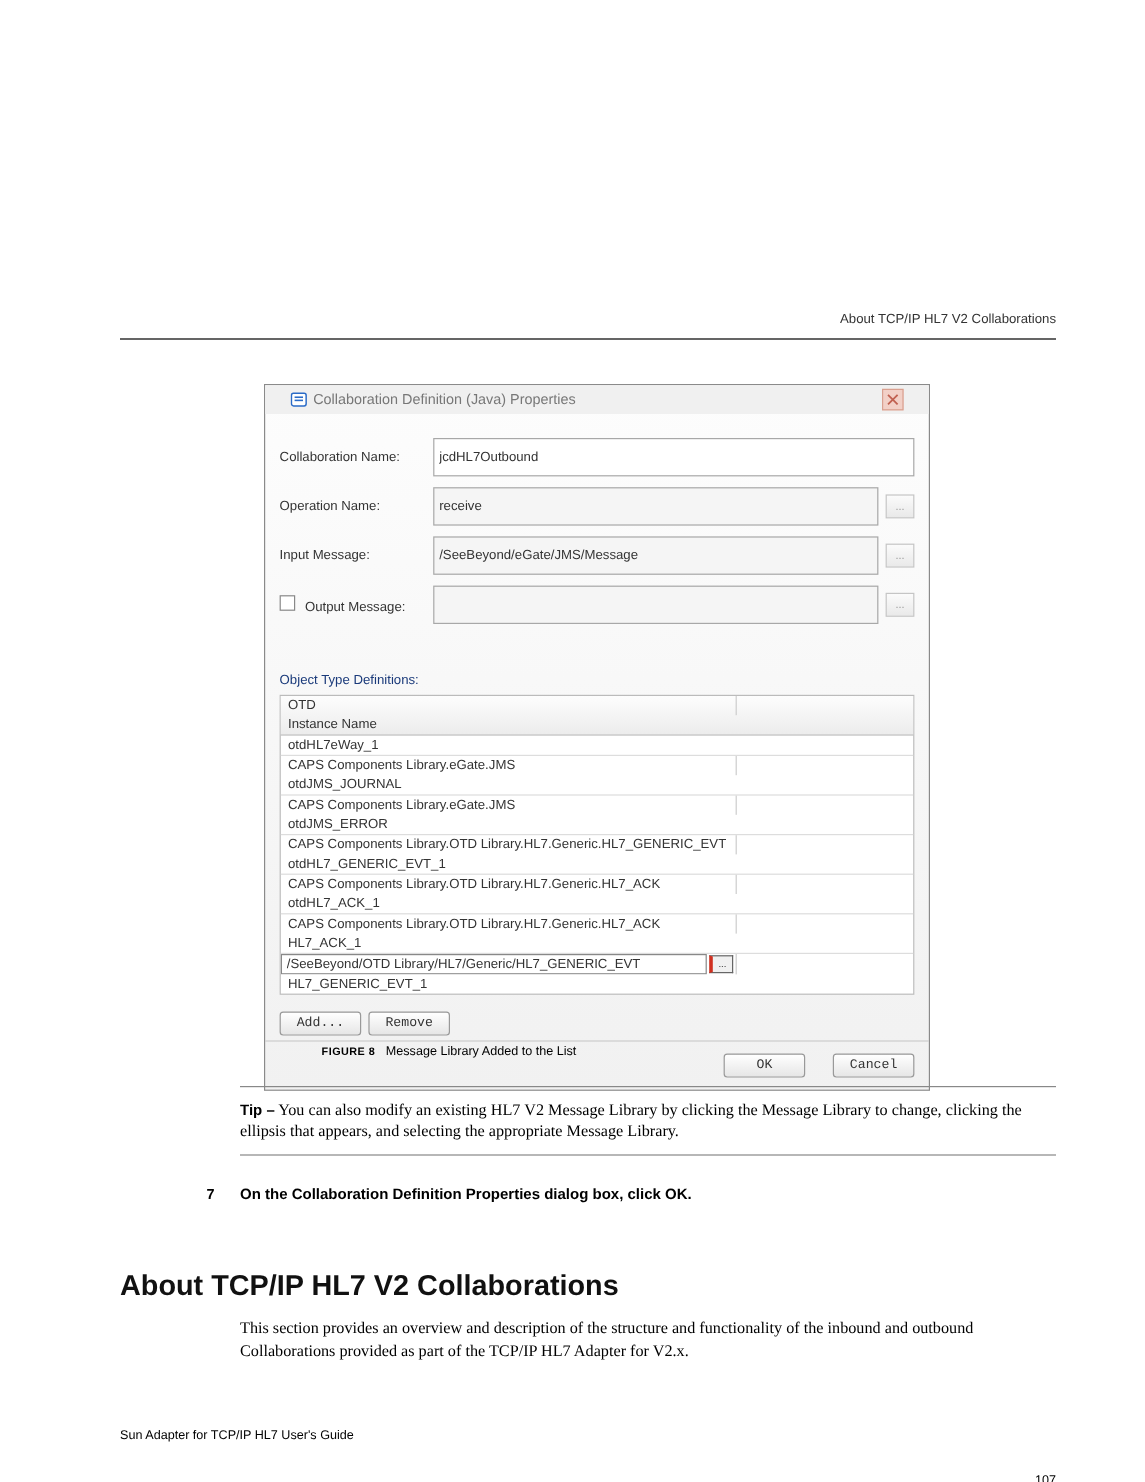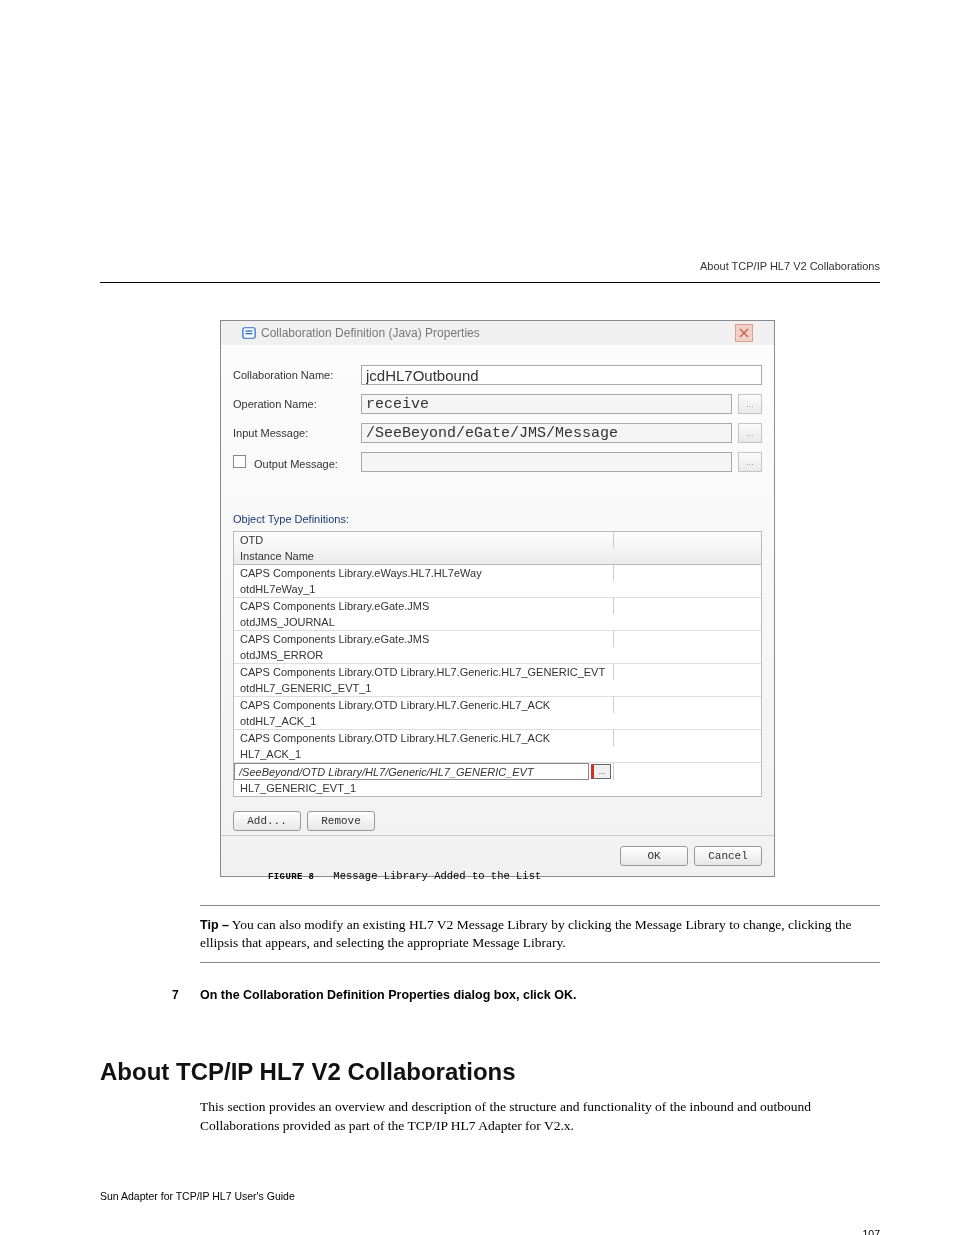--- a/index.html
+++ b/index.html
@@ -79,29 +79,29 @@
     align-items: center;
     margin-bottom: 9px;
   }
   .form-row label {
     width: 128px;
     font-size: 11px;
     color: #333;
   }
   .text-input {
     flex: 1;
-    height: 20px;
+    height: 32px;
     border: 1px solid #a8a8a8;
     background: #fff;
     font-family: Tahoma, Arial, sans-serif;
-    font-size: 15px;
+    font-size: 11px;
     padding: 2px 4px;
     color: #333;
   }
-  .text-input.ro { background: #f5f5f5; font-family: Liberation Mono, monospace; }
+  .text-input.ro { background: #f5f5f5; }
   .combo {
     display: flex;
     flex: 1;
   }
   .combo .text-input { border-right: none; }
   .combo-btn {
     width: 18px;
     border: 1px solid #a8a8a8;
     background: linear-gradient(#fefefe,#e0e0e0);
     display: flex; align-items: center; justify-content: center;
@@ -143,21 +143,21 @@
     background: linear-gradient(#fdfdfd,#ececec);
     border-bottom: 1px solid #bbb;
   }
   .col1 { width: 380px; padding: 2px 6px; border-right: 1px solid #ccc; overflow: hidden; white-space: nowrap; }
   .col2 { flex: 1; padding: 2px 6px; overflow: hidden; white-space: nowrap; }
   .table-row { border-bottom: 1px solid #ddd; }
   .table-row:last-child { border-bottom: none; }
   .row-edit .col1 {
     display: flex; align-items: center; padding: 0;
   }
-  .row-edit .col1 .text-input { border: 1px solid #888; flex: 1; height: 17px; font-size: 11px; font-style: italic; }
+  .row-edit .col1 .text-input { border: 1px solid #888; flex: 1; height: 17px; font-size: 11px; }
   .row-edit .mini-ell {
     width: 20px; height: 15px;
     border: 1px solid #666;
     border-left: 3px solid #d03020;
     background: #f0f0f0;
     display: flex; align-items: center; justify-content: center;
     font-size: 8px; color: #333;
     margin-left: 2px; margin-right: 2px;
   }
   .btn-row {
@@ -173,28 +173,28 @@
     background: linear-gradient(#ffffff,#e6e6e6);
     font-family: Liberation Mono, monospace;
     font-size: 11px;
     text-align: center;
   }
   .dlg-footer {
     border-top: 1px solid #ccc;
     padding: 10px 12px;
     display: flex;
     justify-content: flex-end;
-    gap: 6px;
+    gap: 23px;
   }
   
   .figcap {
     position: absolute;
     left: 140px;
     top: 610px;
-    font-family: Liberation Mono, monospace;
+    font-family: Liberation Sans, sans-serif;
     font-size: 10.5px;
     padding-left: 28px;
   }
   .figcap .lbl { font-weight: bold; letter-spacing: 0.4px; font-size: 9px; }
   .tip-rule1 { position: absolute; top: 645px; left: 100px; width: 680px; border-top: 1px solid #888; }
   .tip {
     position: absolute;
     left: 100px;
     top: 656px;
     width: 680px;
@@ -300,21 +300,20 @@
       </div>
     </div>
 
     <div class="section-label">Object Type Definitions:</div>
     <div class="table-wrap">
       <div class="table-head">
         <div class="col1">OTD</div>
         <div class="col2">Instance Name</div>
       </div>
       <div class="table-row">
-        <div class="col1">CAPS Components Library.eWays.HL7.HL7eWay</div>
         <div class="col2">otdHL7eWay_1</div>
       </div>
       <div class="table-row">
         <div class="col1">CAPS Components Library.eGate.JMS</div>
         <div class="col2">otdJMS_JOURNAL</div>
       </div>
       <div class="table-row">
         <div class="col1">CAPS Components Library.eGate.JMS</div>
         <div class="col2">otdJMS_ERROR</div>
       </div>

